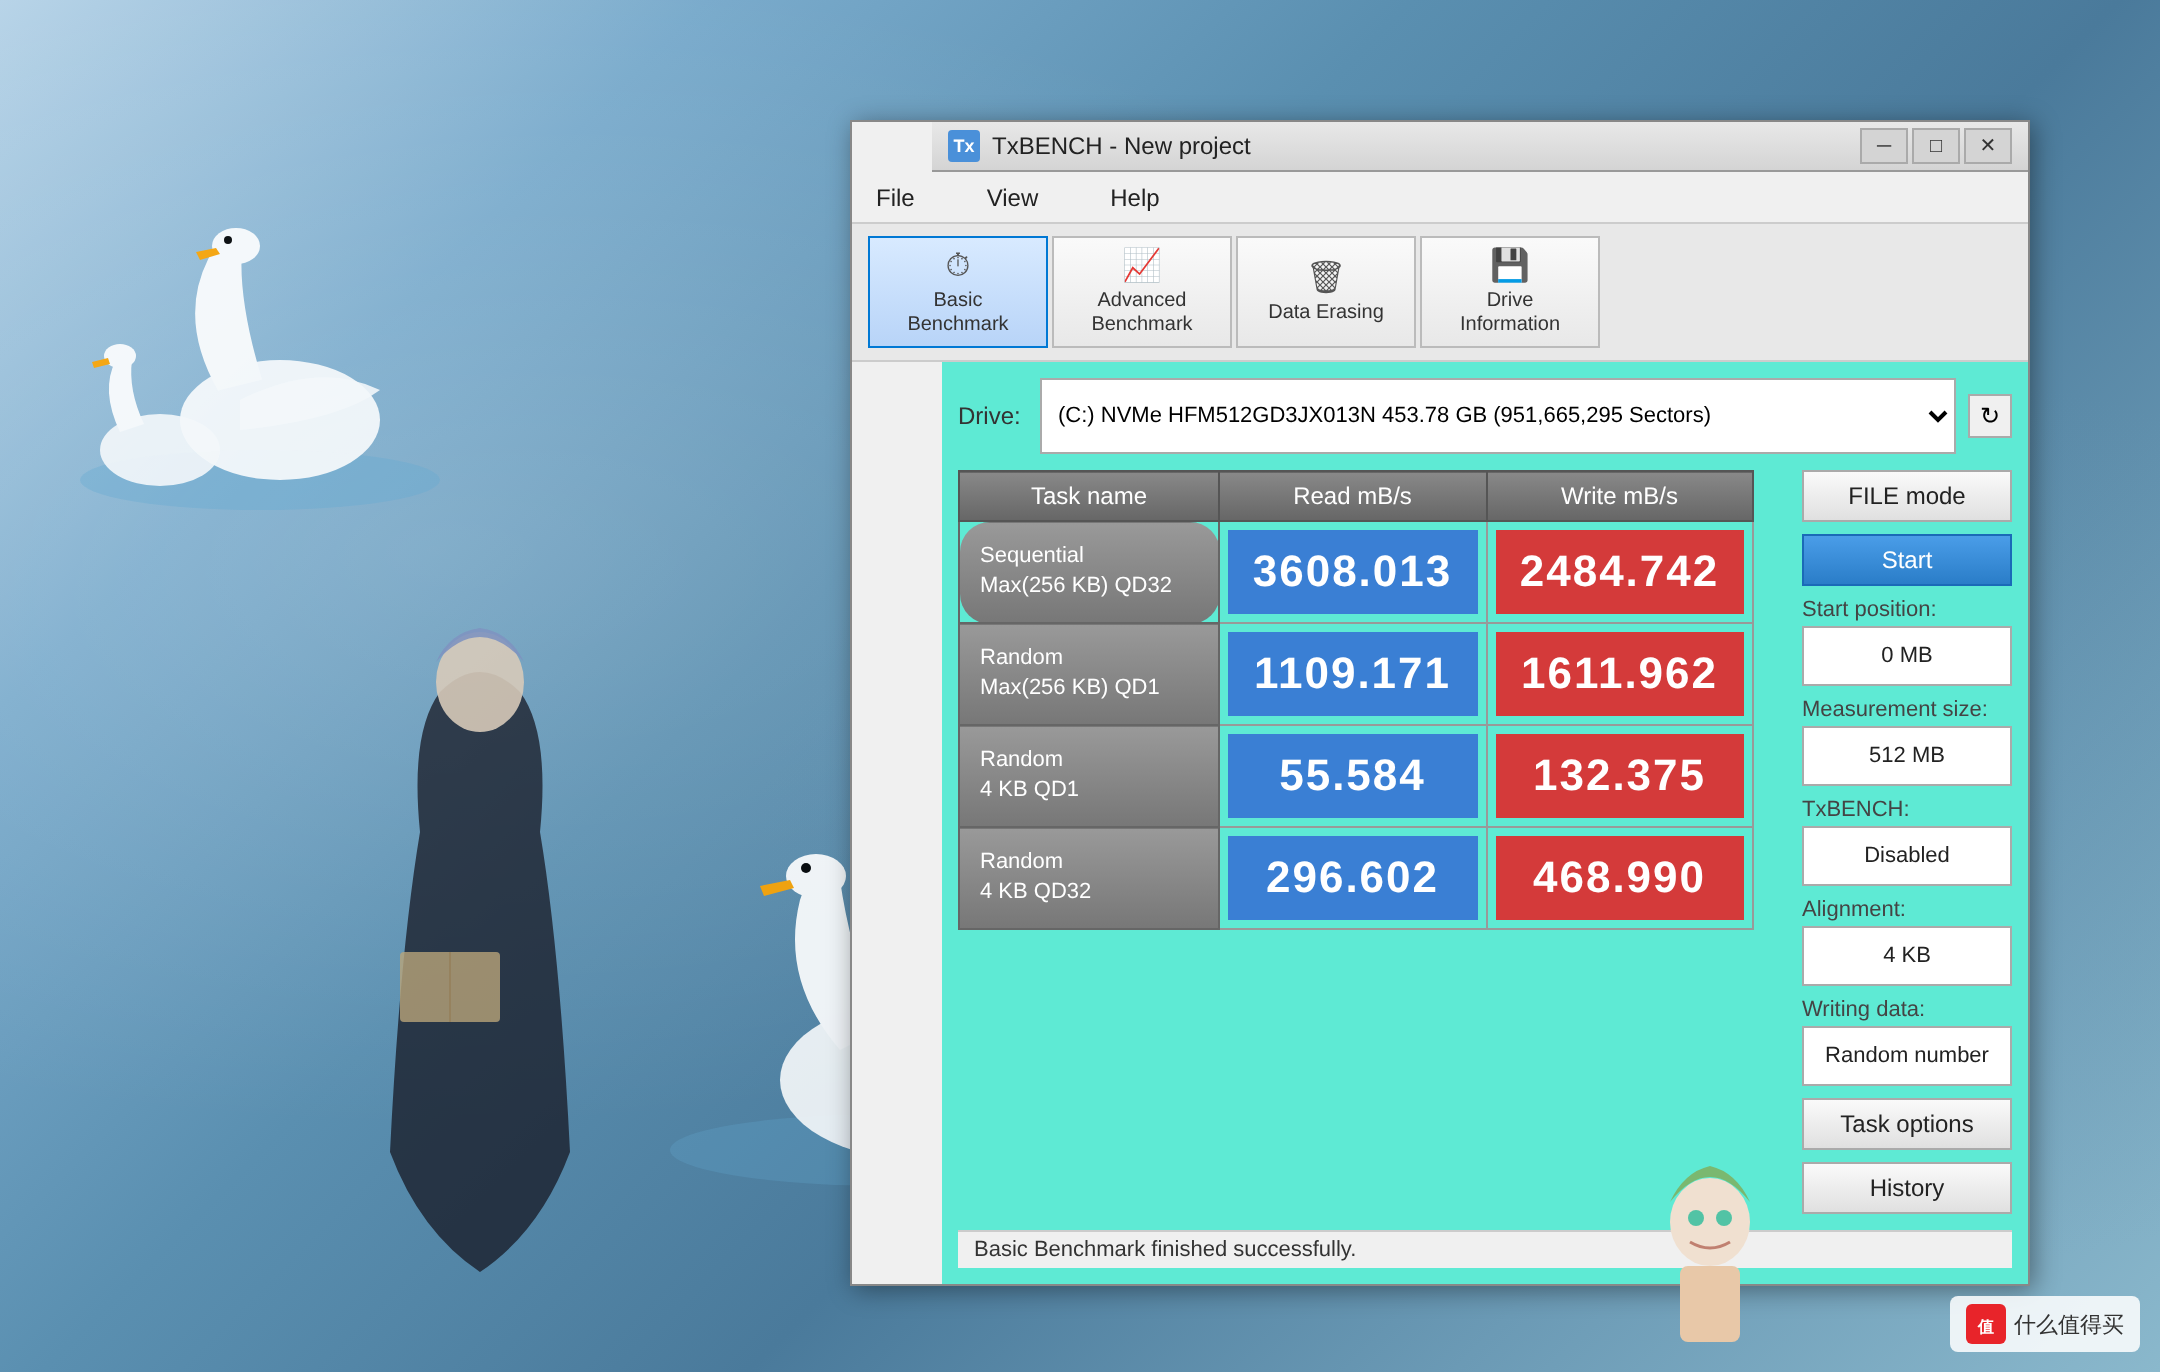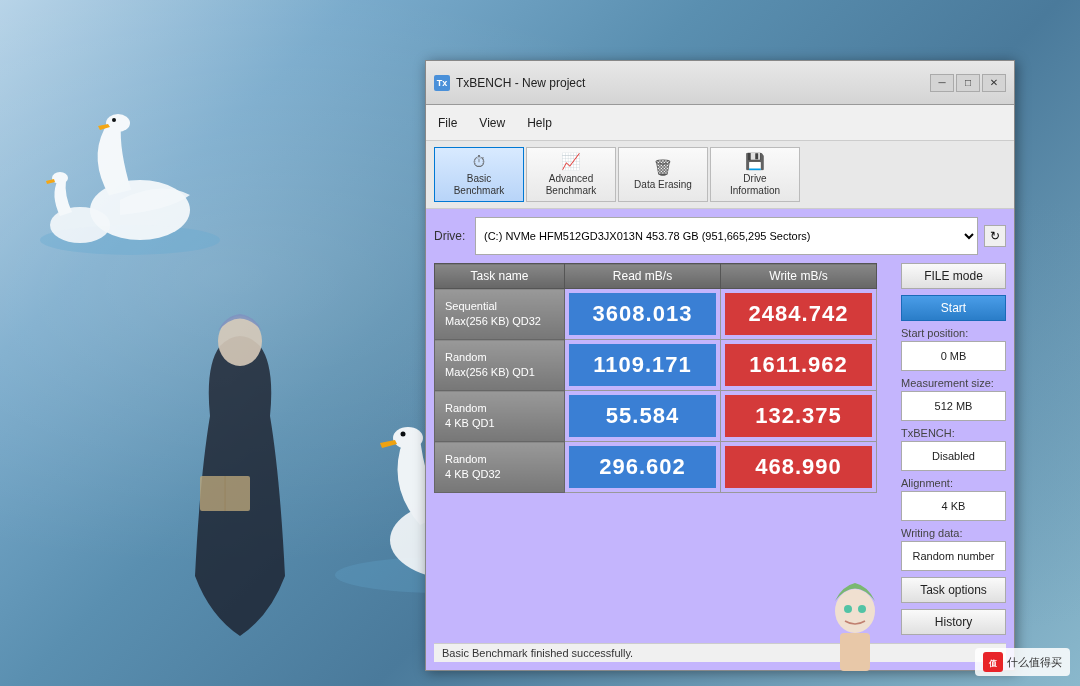--- a/index.html
+++ b/index.html
@@ -70,21 +70,22 @@
     }
 
     
     .titlebar {
       background: linear-gradient(to bottom, #e8e8e8, #d4d4d4);
       padding: 5px 8px;
       display: flex;
       align-items: center;
       justify-content: space-between;
       border-bottom: 1px solid #999;
-      height: 44px;
+      height: 25px;
+      margin-left: 40px;
     }
 
     .titlebar-left {
       display: flex;
       align-items: center;
       gap: 6px;
     }
 
     .titlebar-icon {
       width: 16px;
@@ -120,23 +121,23 @@
       justify-content: center;
       font-size: 10px;
       color: #333;
     }
 
     
     .menubar {
       background: #f0f0f0;
       padding: 2px 8px;
       display: flex;
-      gap: 14px;
+      gap: 28px;
       border-bottom: 1px solid #ccc;
-      height: 36px;
+      height: 26px;
       align-items: center;
     }
 
     .menubar-item {
       font-size: 12px;
       color: #222;
       cursor: pointer;
       padding: 1px 4px;
     }
 
@@ -174,22 +175,23 @@
 
     .toolbar-btn-label {
       font-size: 10px;
       color: #333;
       text-align: center;
       line-height: 1.2;
     }
 
     
     .content {
-      background: #c4b5fd;
+      background: #5eead4;
       padding: 8px;
+      margin-left: 45px;
     }
 
     
     .drive-row {
       display: flex;
       align-items: center;
       gap: 6px;
       margin-bottom: 8px;
     }
 
@@ -481,21 +483,21 @@
         <table class="bench-table" style="width:100%;">
           <thead>
             <tr>
               <th>Task name</th>
               <th>Read mB/s</th>
               <th>Write mB/s</th>
             </tr>
           </thead>
           <tbody>
             <tr>
-              <td class="task-name" style="white-space:pre-line;">Sequential
+              <td class="task-name" style="white-space:pre-line;border-radius:15px;">Sequential
 Max(256 KB) QD32</td>
               <td class="value-cell">
                 <span class="value-box read">3608.013</span>
               </td>
               <td class="value-cell">
                 <span class="value-box write">2484.742</span>
               </td>
             </tr>
             <tr>
               <td class="task-name" style="white-space:pre-line;">Random

